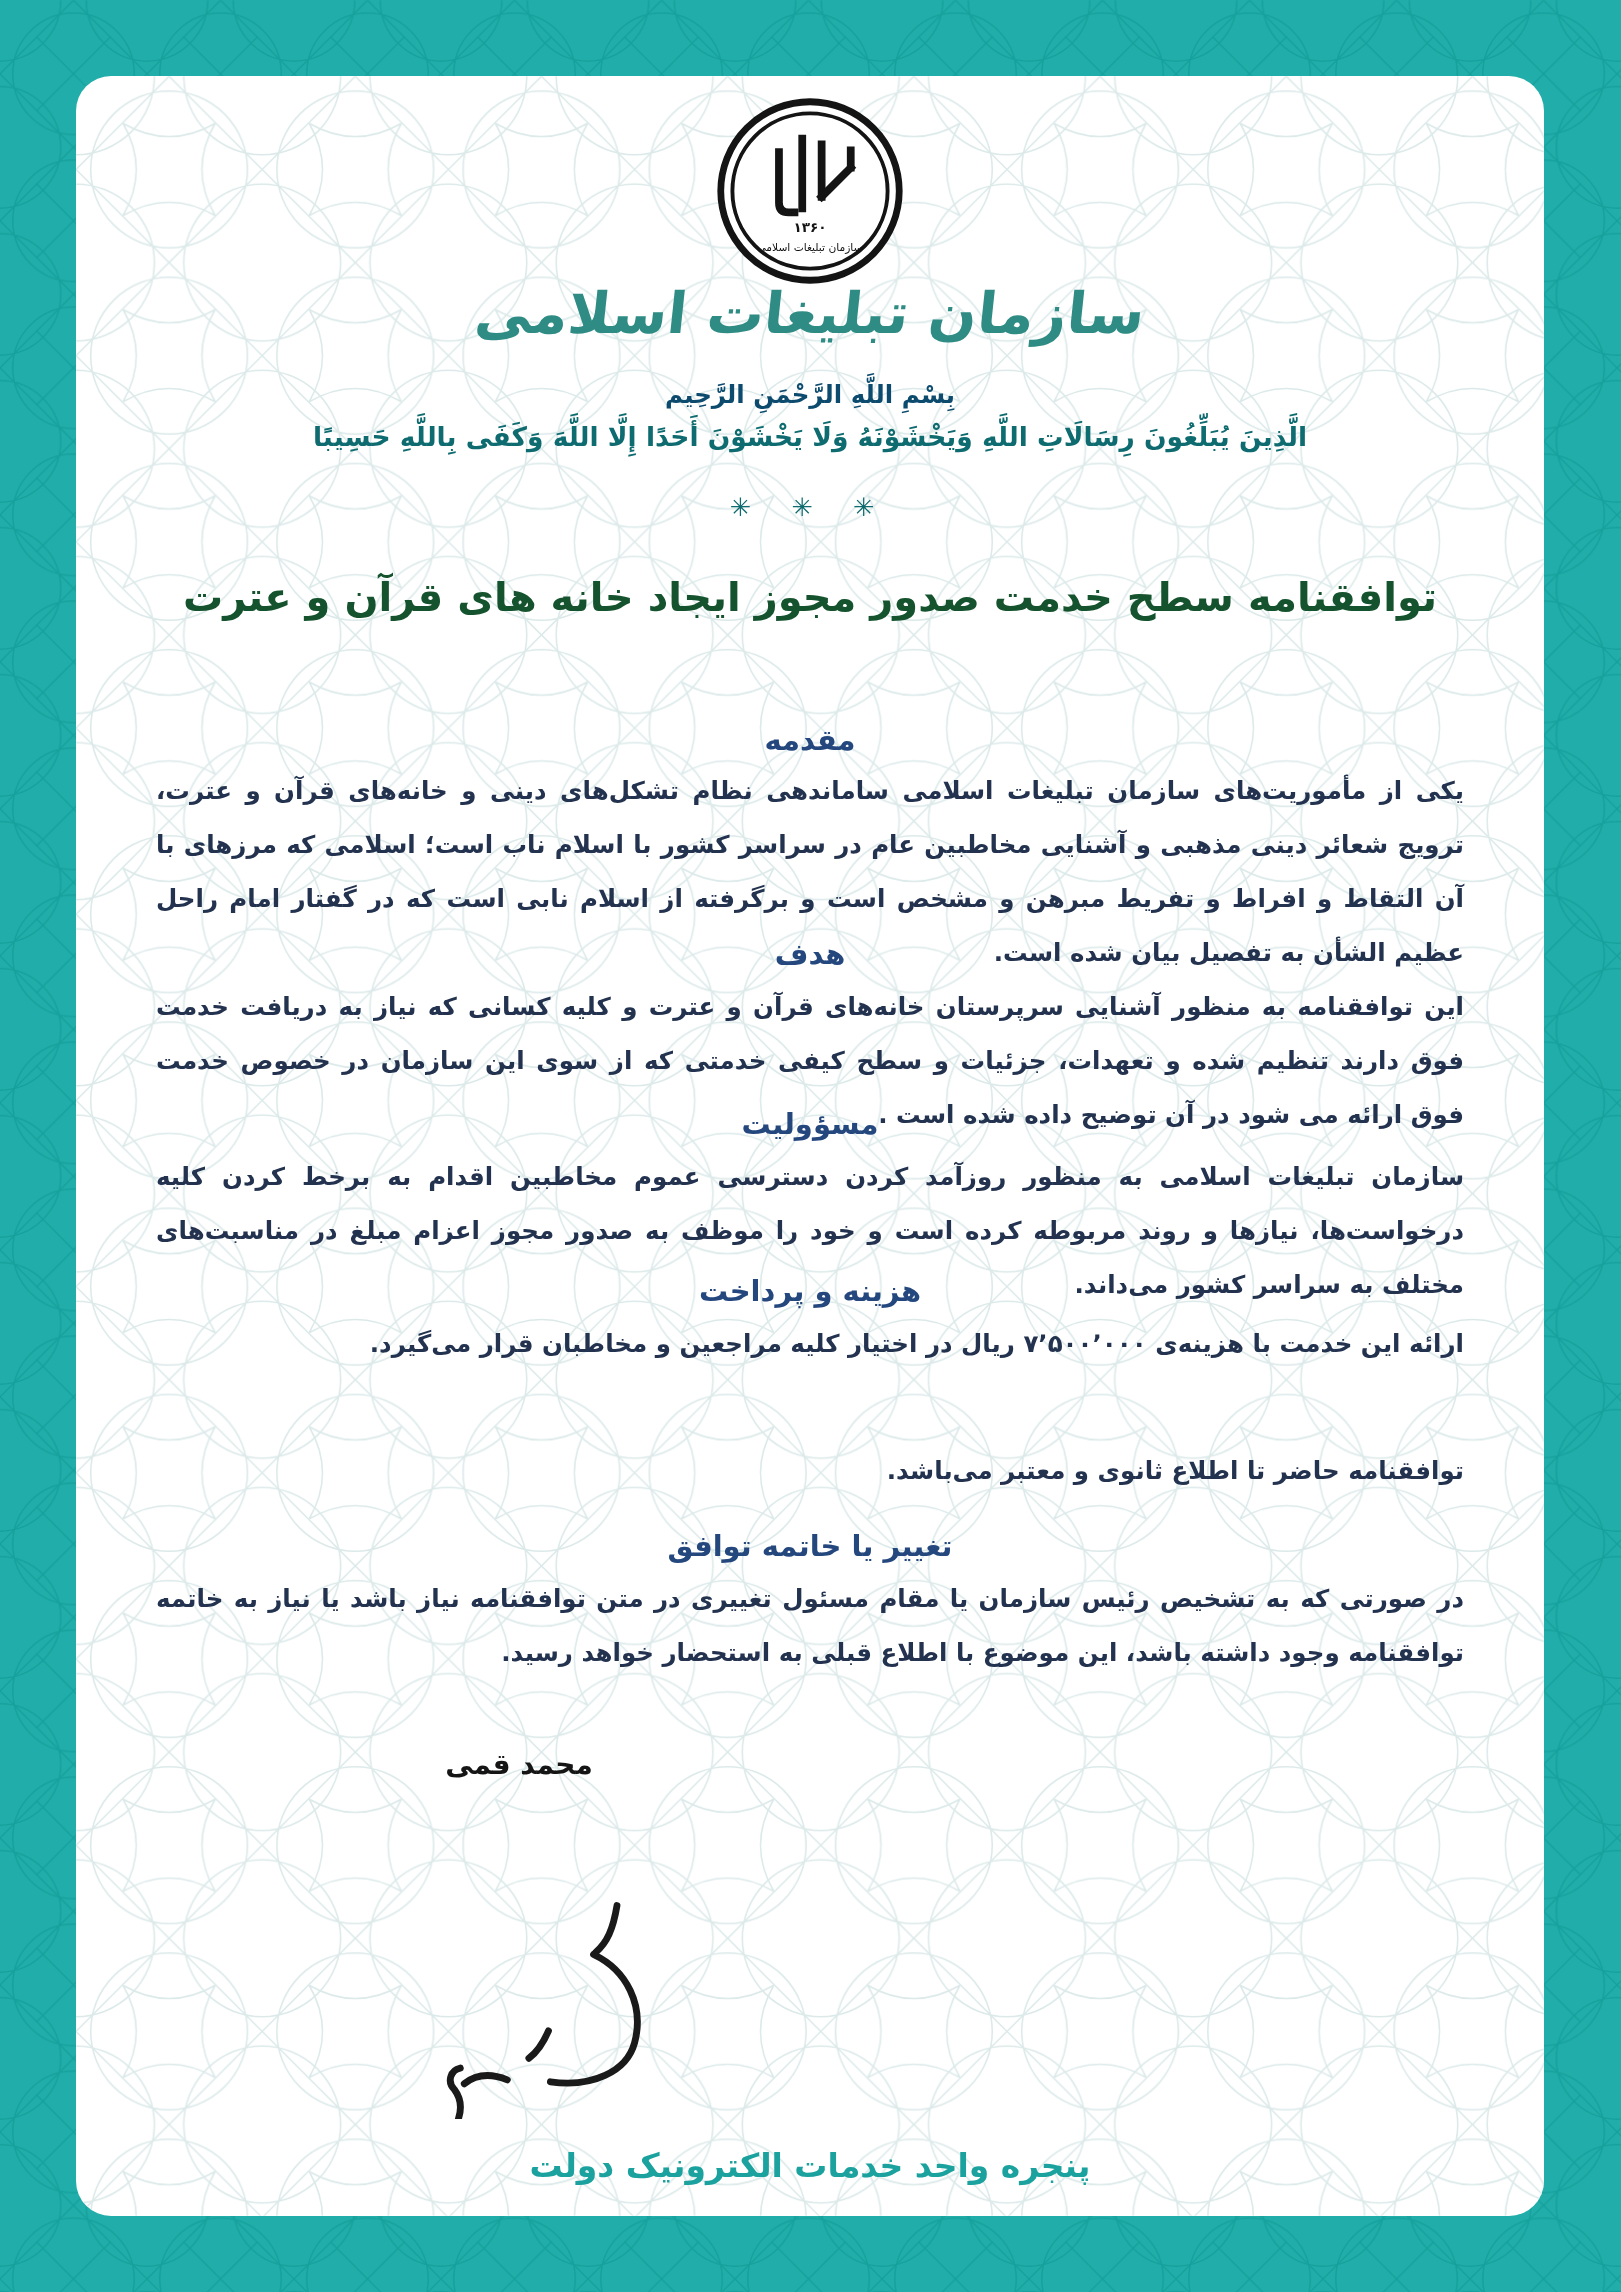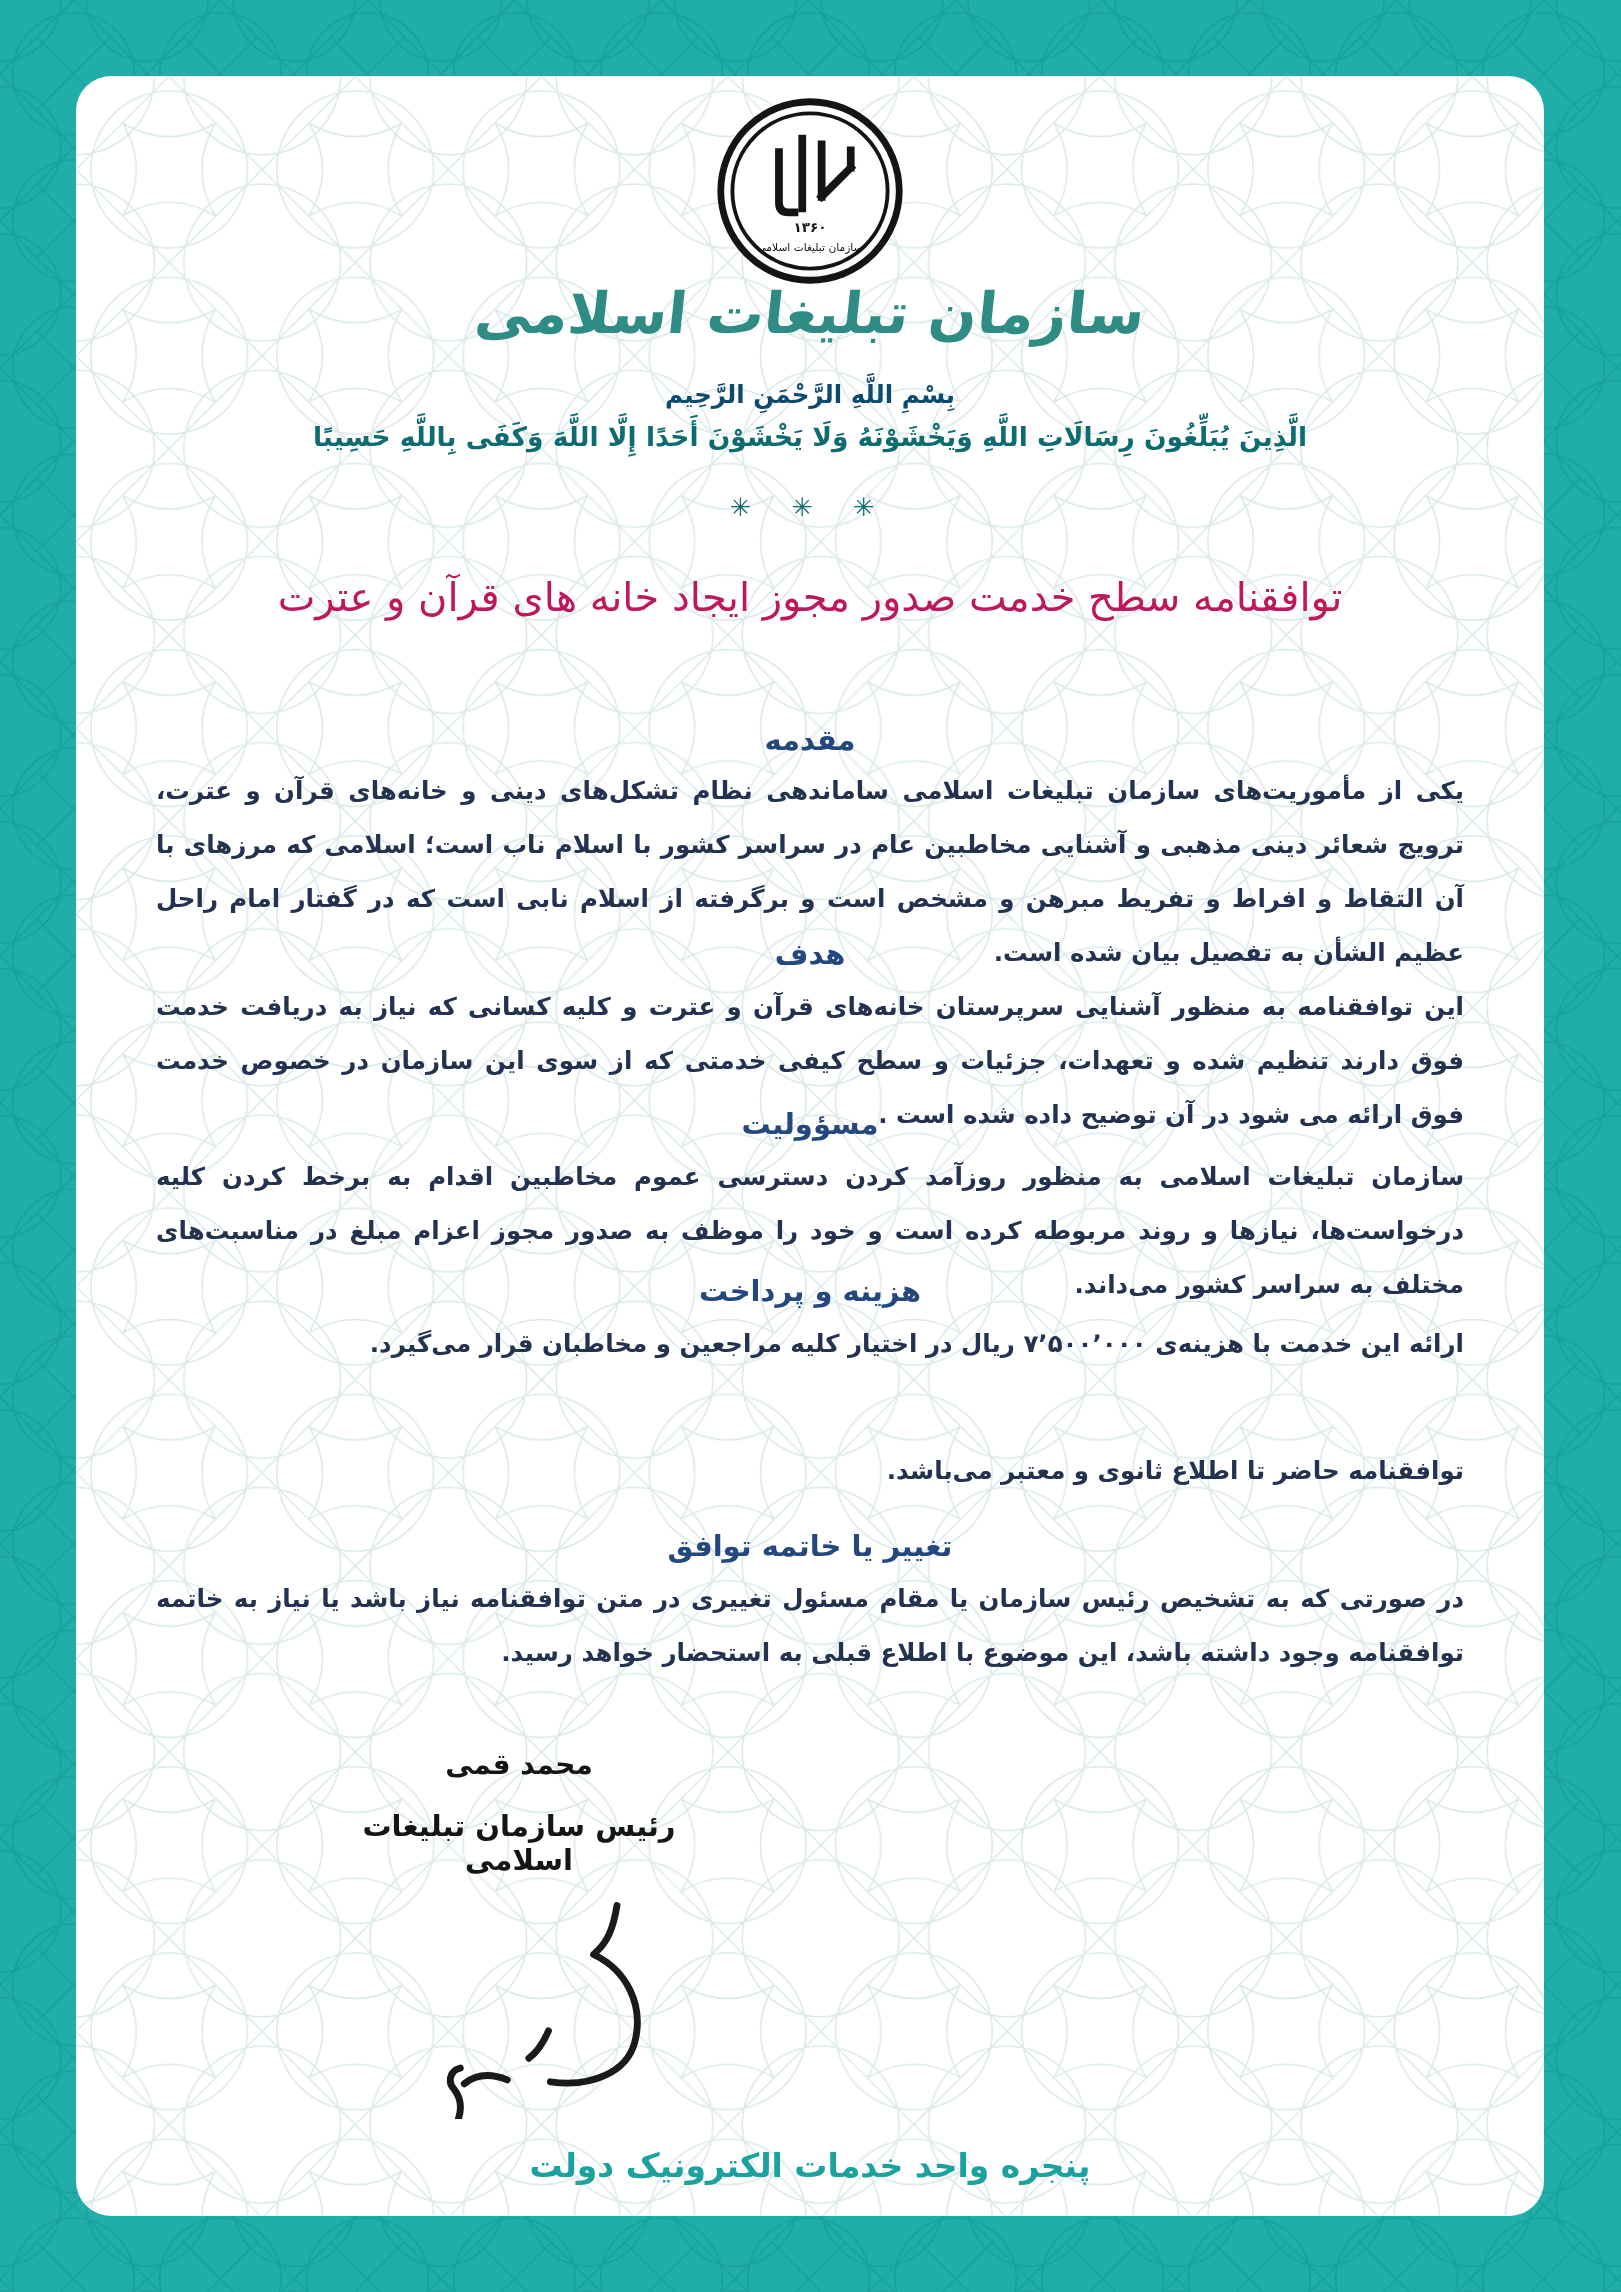--- a/index.html
+++ b/index.html
@@ -41,22 +41,22 @@
     text-align:center;color:#0e6b70;
     font-size:26.5px;font-weight:bold;
   }
   .stars{
     position:absolute;top:416px;left:0;right:0;
     text-align:center;color:#0e6b70;
     font-size:25.5px;letter-spacing:15.7px;font-weight:bold;
   }
   .doc-title{
     position:absolute;top:498px;left:59px;right:59px;
-    text-align:center;color:#be185d;
-    font-size:40px;font-weight:normal;
+    text-align:center;color:#14532d;
+    font-size:40px;font-weight:bold;
   }
   .section{position:absolute;left:80px;right:80px;}
   .section-heading{
     color:#24477e;font-size:29px;font-weight:bold;
     text-align:center;margin:0;
   }
   .section-body{
     position:absolute;left:80px;right:80px;
     color:#23324f;font-size:24.5px;font-weight:bold;
     line-height:54px;
@@ -161,21 +161,20 @@
       <p class="section-body" style="top:1241px">ارائه این خدمت با هزینه‌ی ۷٬۵۰۰٬۰۰۰ ریال در اختیار کلیه مراجعین و مخاطبان قرار می‌گیرد.</p>
 
       <p class="section-body" style="top:1368px">توافقنامه حاضر تا اطلاع ثانوی و معتبر می‌باشد.</p>
 
       <div class="section" style="top:1453px">
         <h2 class="section-heading">تغییر یا خاتمه توافق</h2>
       </div>
       <p class="section-body" style="top:1496px">در صورتی که به تشخیص رئیس سازمان یا مقام مسئول تغییری در متن توافقنامه نیاز باشد یا نیاز به خاتمه توافقنامه وجود داشته باشد، این موضوع با اطلاع قبلی به استحضار خواهد رسید.</p>
 
       <div class="sig-block sig-name" style="position:absolute;">محمد قمی</div>
-      <div class="sig-block sig-title" style="position:absolute;">رئیس سازمان تبلیغات اسلامی</div>
 
       <svg class="signature-svg" width="353" height="235" viewBox="0 0 360 240" xmlns="http://www.w3.org/2000/svg">
         <g fill="none" stroke="#1a1a1a" stroke-width="7" stroke-linecap="round">
           <path d="M252,22 c-4,24 -10,38 -22,48"></path>
           <path d="M228,72 c34,16 52,52 42,90 c-8,30 -44,46 -86,40"></path>
           <path d="M182,150 c-6,14 -12,22 -20,28"></path>
           <path d="M140,200 c-20,-8 -34,-4 -44,4"></path>
           <path d="M92,188 c-10,2 -14,14 -6,22 c6,8 8,18 4,30"></path>
         </g>
       </svg>

